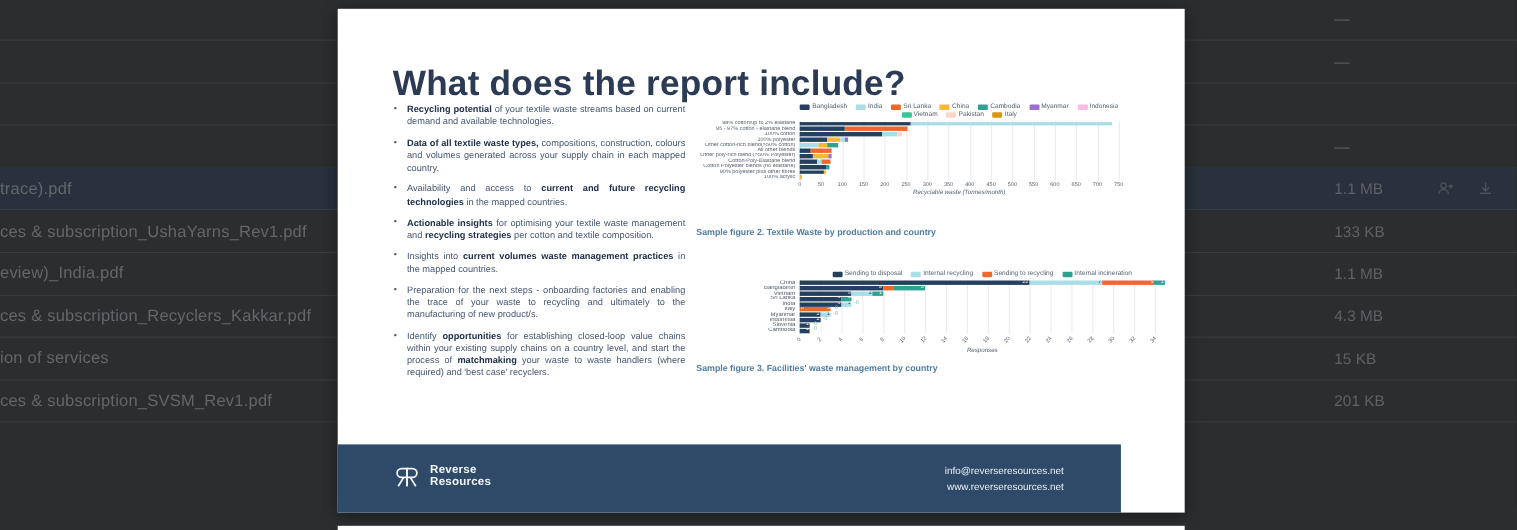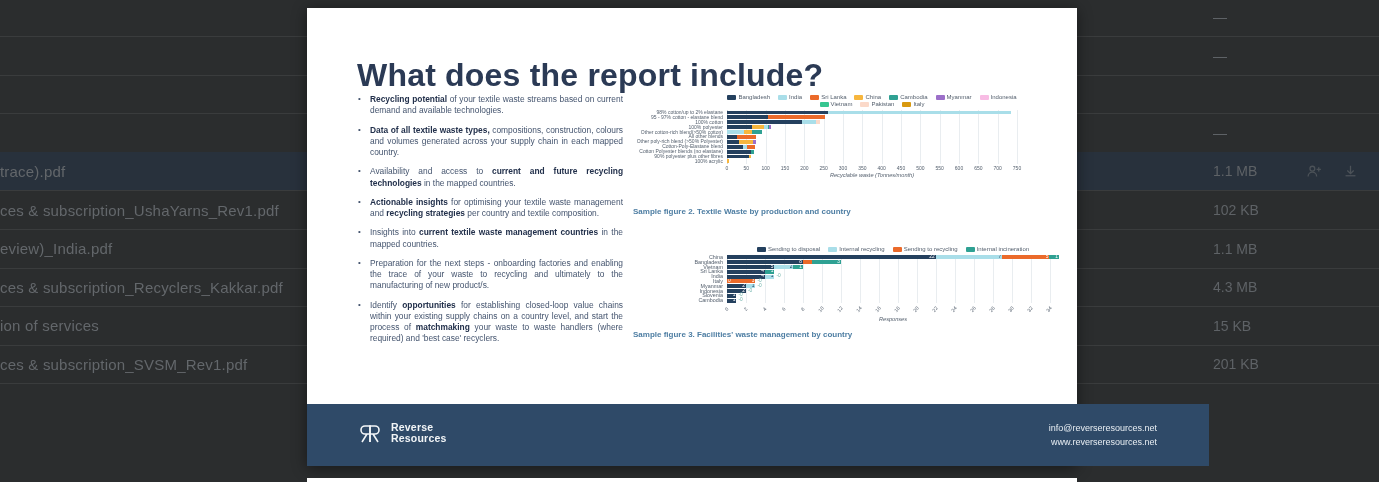--- a/index.html
+++ b/index.html
@@ -65,21 +65,21 @@
   .xtick.rot{transform:translateX(-70%) rotate(-48deg);transform-origin:center;top:3px;}
   .xlabel{margin-left:114px;text-align:center;font-size:5.6px;font-style:italic;color:#55606e;margin-top:1px;}
   #chart1 .xlabel{width:290px;}
   #chart2 .xlabel{width:332px;}
 
   .caption{position:absolute;left:326px;font-size:8px;font-weight:bold;color:#4e7ea3;}
   #caption1{top:199px;}
   #caption2{top:322px;}
 
   
-  .footer{position:absolute;left:0;top:396px;width:902px;height:62px;background:#2f4a68;}
+  .footer{position:absolute;left:0;top:396px;width:712px;height:62px;background:#2f4a68;}
   .brand{position:absolute;left:50px;top:17px;display:flex;align-items:center;gap:6px;color:#f2f5f7;}
   .brand-text{font-size:10.5px;line-height:1.08;font-weight:bold;letter-spacing:.2px;}
   .contact{position:absolute;right:52px;top:18px;text-align:right;font-size:9px;line-height:1.5;color:#e8eef3;}
 </style>
 </head>
 <body>
 
 <div id="stage">
 
   <div id="bg-table">
@@ -113,21 +113,21 @@
           <span>
             <svg width="17" height="17" viewBox="0 0 24 24">
               <path d="M12 4 v10 M7.5 10.5 L12 15 l4.5 -4.5" fill="none" stroke="#4c5258" stroke-width="1.8"></path>
               <path d="M5 18 h14" stroke="#4c5258" stroke-width="1.8"></path>
             </svg>
           </span>
         </span>
       </div>
       <div class="bg-row" style="top: 191px;">
         <span class="fname">ces &amp; subscription_UshaYarns_Rev1.pdf</span>
-        <span class="fsize">102 KB</span>
+        <span class="fsize">133 KB</span>
       </div>
       <div class="bg-row" style="top: 229.6px;">
         <span class="fname">eview)_India.pdf</span>
         <span class="fsize">1.1 MB</span>
       </div>
       <div class="bg-row" style="top: 268.2px;">
         <span class="fname">ces &amp; subscription_Recyclers_Kakkar.pdf</span>
         <span class="fsize">4.3 MB</span>
       </div>
       <div class="bg-row" style="top: 306.8px;">
@@ -140,22 +140,22 @@
       </div>
     </div>
 
   <div class="page">
     <h1 class="title"><span>What does the </span><span class="b">report include</span><span>?</span></h1>
 
     <ul class="bullets">
         <li><span class="b">Recycling potential</span><span> of your textile waste streams based on current demand and available technologies.</span></li>
         <li><span class="b">Data of all textile waste types,</span><span> compositions, construction, colours and volumes generated across your supply chain in each mapped country.</span></li>
         <li><span>Availability and access to </span><span class="b">current and future recycling technologies</span><span> in the mapped countries.</span></li>
-        <li><span class="b">Actionable insights</span><span> for optimising your textile waste management and </span><span class="b">recycling strategies</span><span> per country and textile composition.</span></li>
-        <li><span>Insights into </span><span class="b">current textile waste management countries</span><span> in the mapped countries.</span></li>
+        <li><span class="b">Actionable insights</span><span> for optimising your textile waste management and </span><span class="b">recycling strategies</span><span> per cotton and textile composition.</span></li>
+        <li><span>Insights into </span><span class="b">current volumes waste management practices</span><span> in the mapped countries.</span></li>
         <li><span>Preparation for the next steps - onboarding factories and enabling the trace of your waste to recycling and ultimately to the manufacturing of new product/s.</span></li>
         <li><span>Identify </span><span class="b">opportunities</span><span> for establishing closed-loop value chains within your existing supply chains on a country level, and start the process of </span><span class="b">matchmaking</span><span> your waste to waste handlers (where required) and 'best case' recyclers.</span></li>
       </ul>
 
     <div id="chart1" class="chart">
         <div class="legend">
           <div class="legend-row">
             <span class="legend-item">
               <span class="swatch" style="background: rgb(36, 64, 94);"></span>
               <span>Bangladesh</span>

